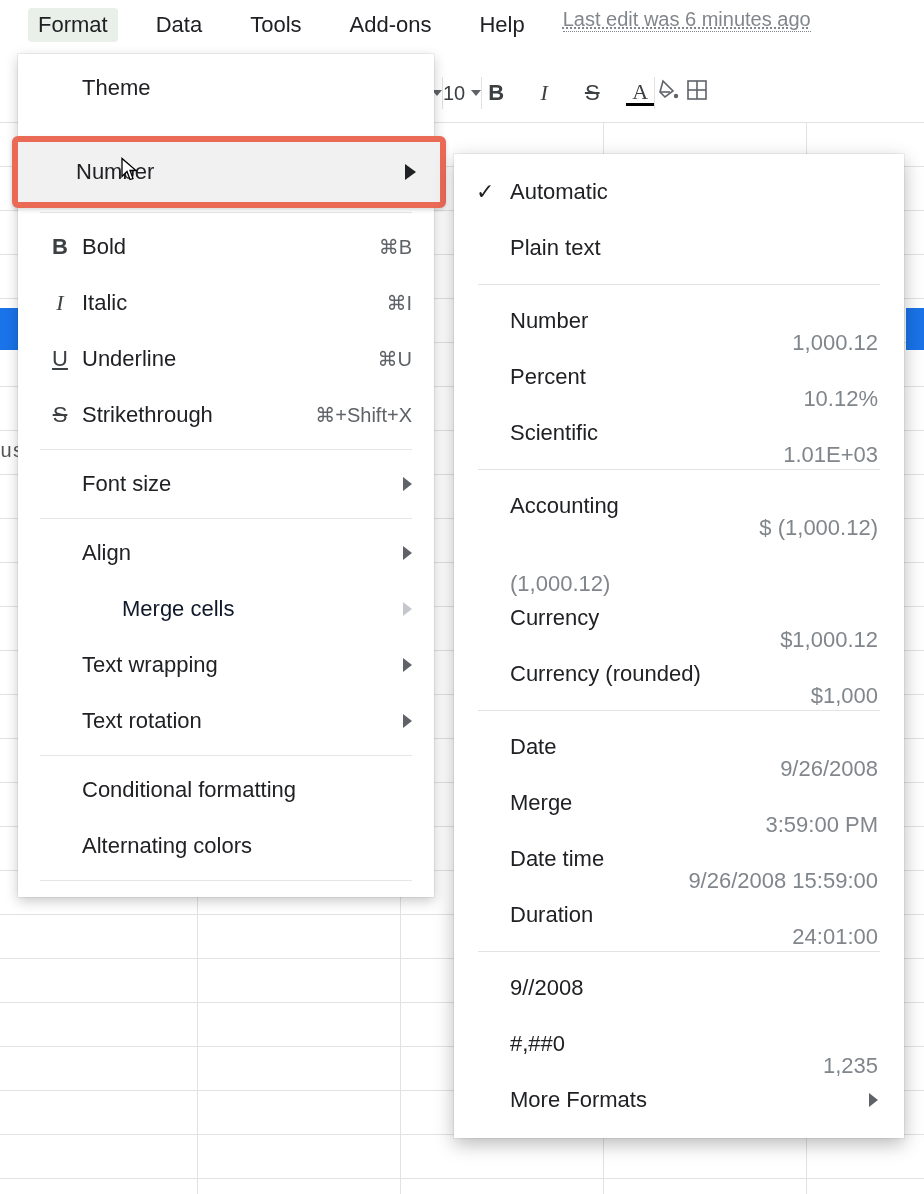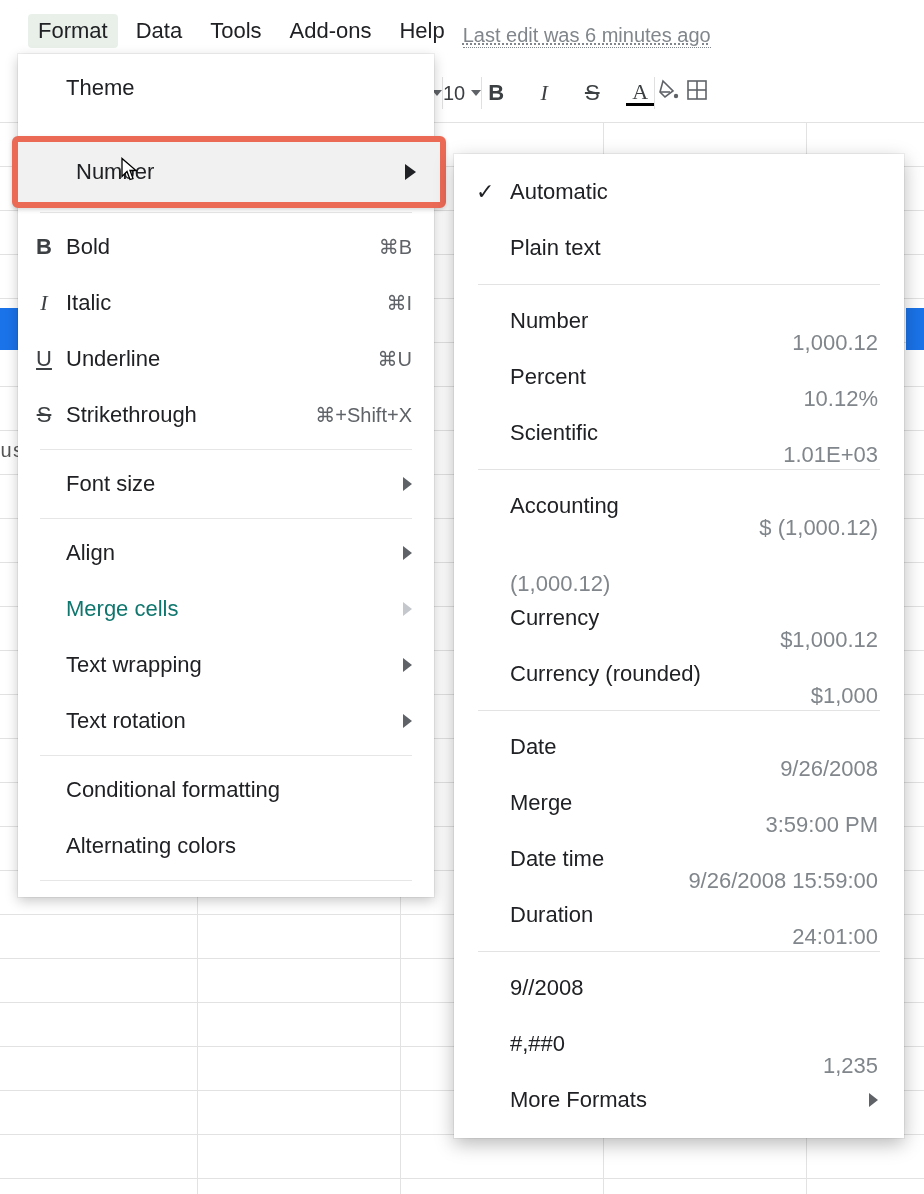--- a/index.html
+++ b/index.html
@@ -9,22 +9,22 @@
     color: #202124;
     background: #fff;
     width: 924px;
     height: 1194px;
     position: relative;
     overflow: hidden;
   }
   
   .menubar {
     display: flex;
-    align-items: flex-end;
-    gap: 8px;
+    align-items: flex-start;
+    gap: 28px;
     padding: 8px 28px;
     height: 56px;
   }
   .menubar .menu-item {
     font-size: 22px;
     color: #202124;
     cursor: default;
     padding: 4px 10px;
     border-radius: 4px;
   }
@@ -82,31 +82,31 @@
     position:absolute;
     top:54px; left:18px;
     width:416px;
     background:#fff;
     box-shadow: 0 4px 12px rgba(0,0,0,.22), 0 0 0 1px rgba(0,0,0,.05);
     padding: 6px 0 10px;
   }
   .dd-row{
     display:flex; align-items:center;
     height:56px;
-    padding: 0 22px 0 4px;
+    padding: 0 22px 0 20px;
     font-size:22px; color:#202124;
     position:relative;
   }
   .dd-row .icon{ width:44px; display:flex; justify-content:center; font-size:22px; color:#3c4043;}
   .dd-row .label{ flex:1; }
   .dd-row .short{ color:#5f6368; font-size:20px; }
   .dd-row .subarrow{
     width:0;height:0;border-top:7px solid transparent;border-bottom:7px solid transparent;border-left:9px solid #5f6368;
   }
-  .dd-row.disabled .label{ color:#0f766e; }
+  .dd-row.disabled .label{ color:#0f172a;margin-left:40px; }
   .dd-row.disabled .subarrow{ border-left-color:#c4c7cc;}
   .dd-sep{ height:1px; background:#e6e6e6; margin:6px 22px; }
 
   
   .number-row{
     position:absolute; top:82px; left:-6px; right:-12px;
     height:72px;
     border:6px solid #ea6a56;
     border-radius:6px;
     display:flex; align-items:center;

